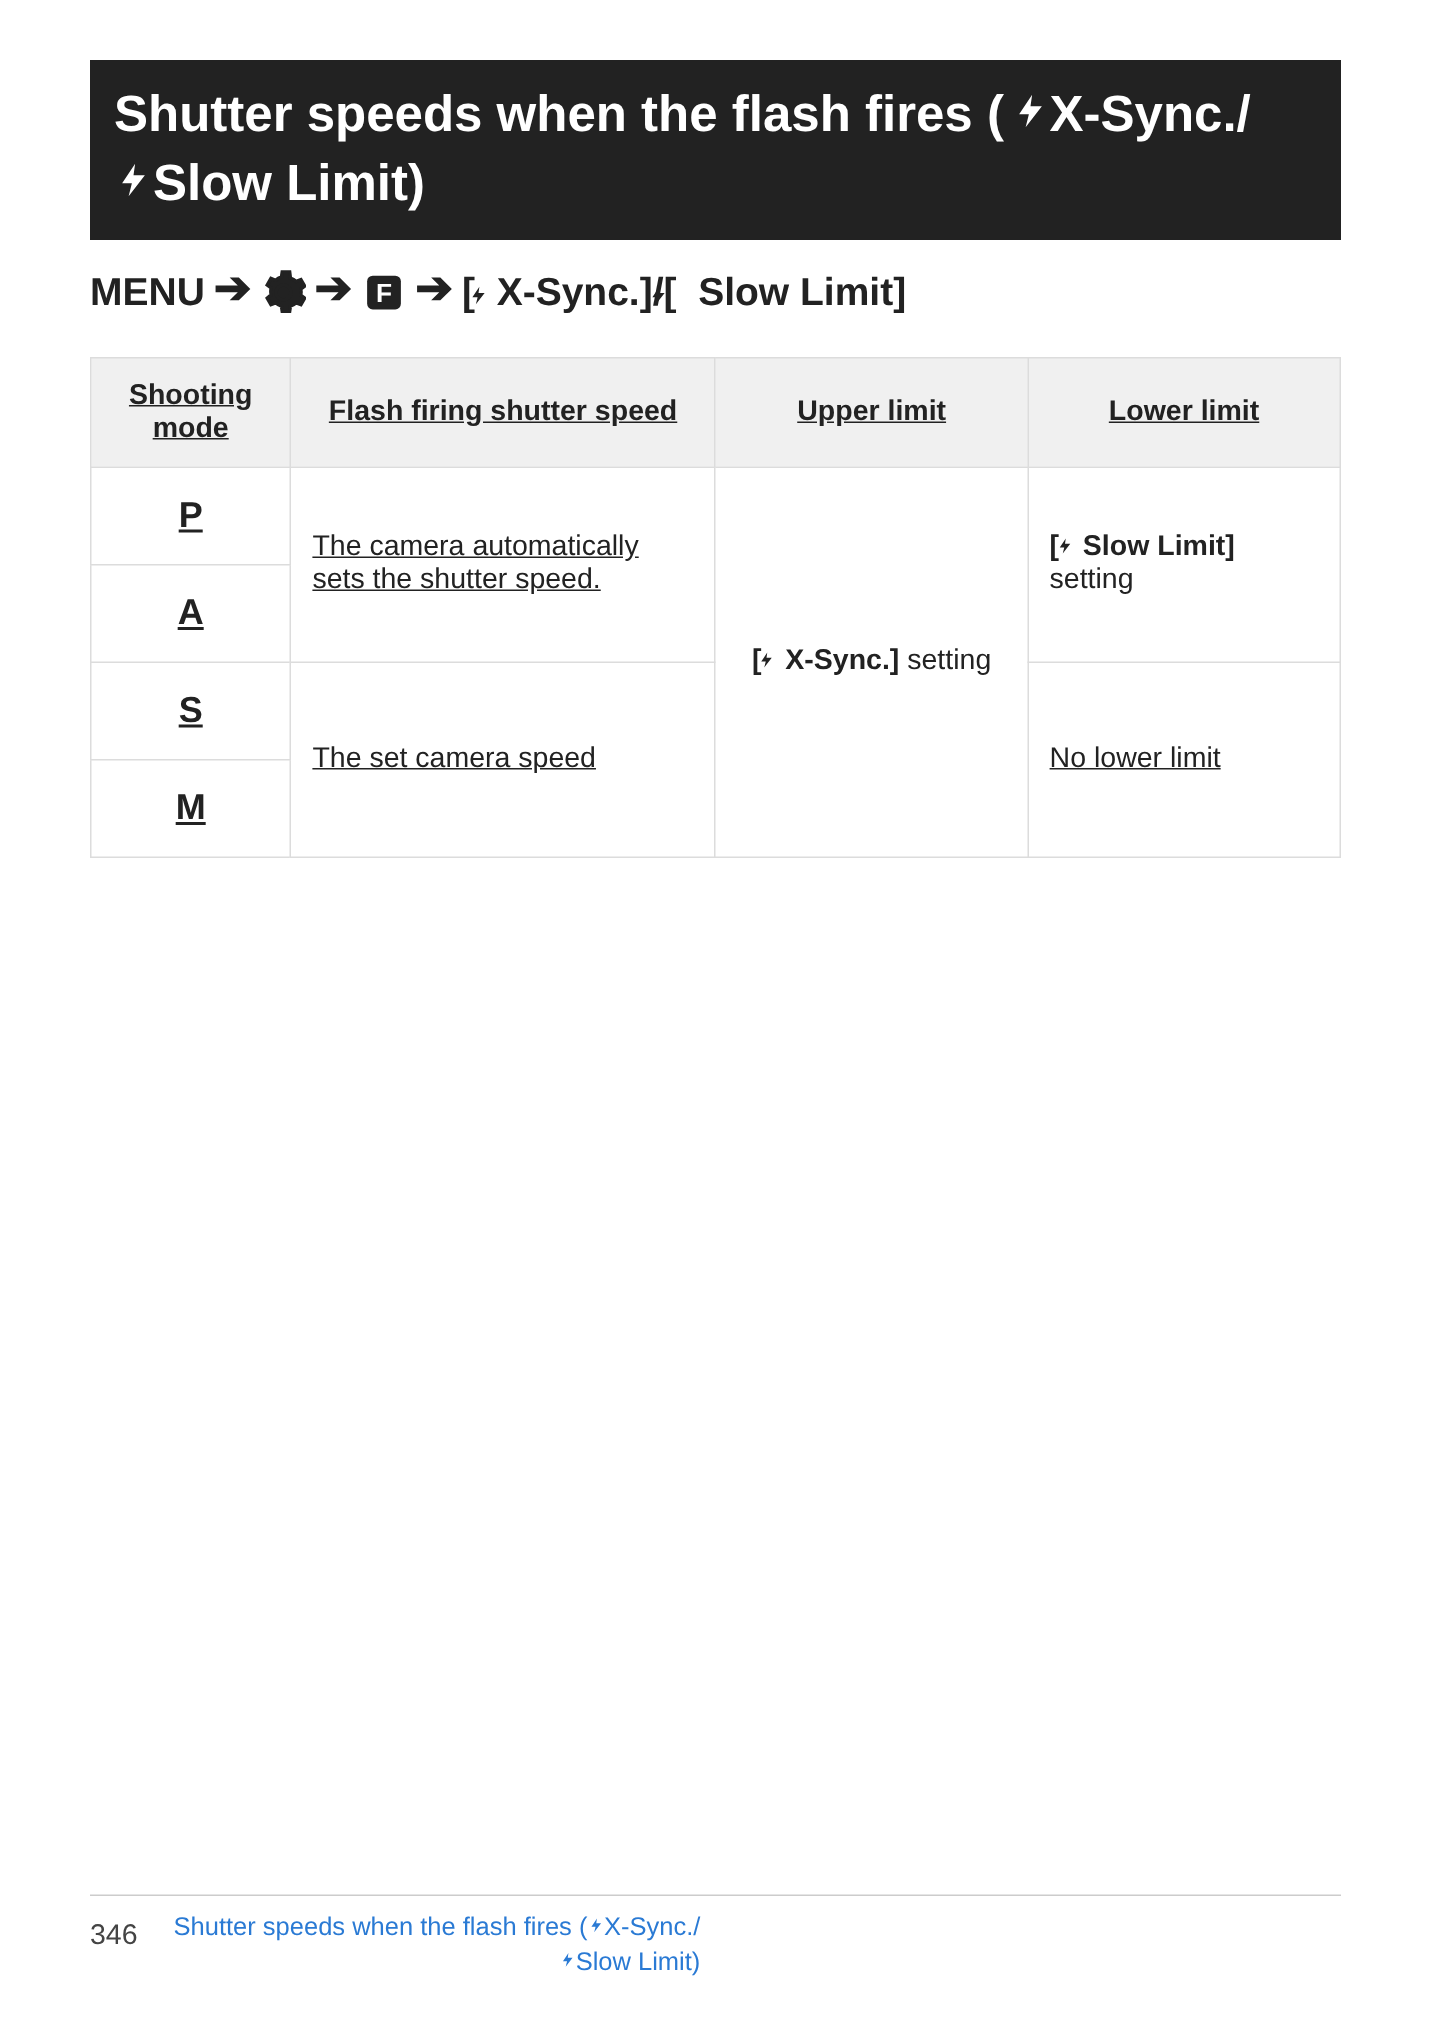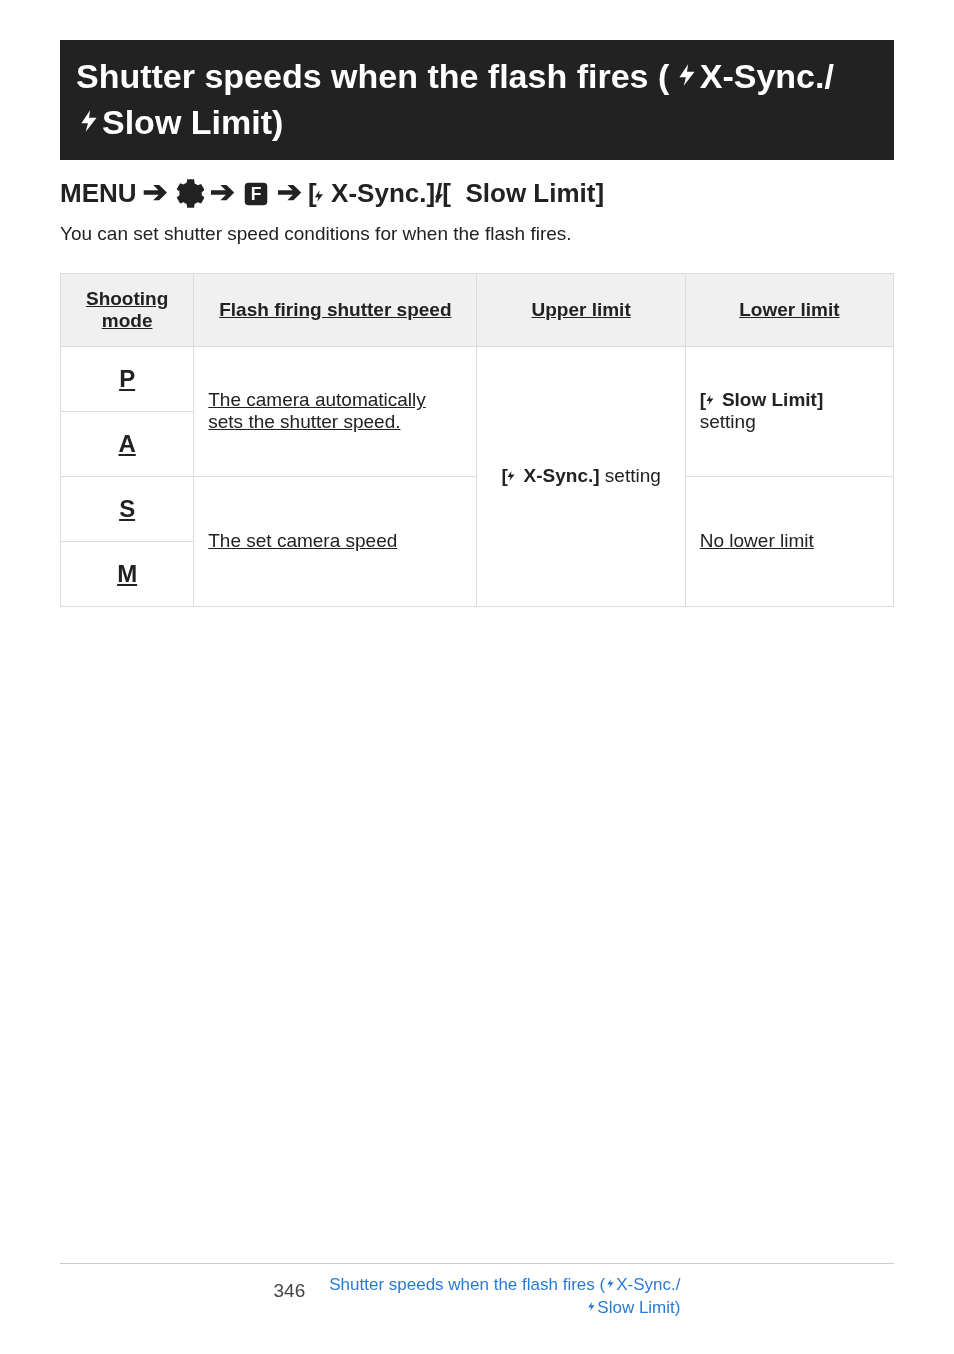--- a/index.html
+++ b/index.html
@@ -11,21 +11,21 @@
   .menu-line { margin-top: 14px; font-size: 26px; font-weight:700; display:flex; align-items:flex-end; flex-wrap:wrap; gap: 6px 6px;}
   .menu-line .icon { display:inline-flex; align-items:center; }
   .menu-line .arrow { font-size: 30px; font-weight:700; }
   .desc { margin-top: 14px; font-size: 19px; font-weight:400; }
   table.tbl { width:100%; border-collapse:collapse; margin-top:28px; font-size:19px;text-decoration:underline; }
   table.tbl th { background:#f0f0f0; font-weight:700; text-align:center; padding:14px 10px; border:1px solid #dcdcdc; }
   table.tbl td { border:1px solid #dcdcdc; padding:18px 14px; vertical-align:middle; }
   table.tbl td.mode { text-align:center; font-size:24px; font-weight:700; }
   .footer { position:absolute; left:60px; right:60px; bottom:34px; }
   .footer-divider { border-top:1px solid #ccc; }
-  .footer-row { display:flex; align-items:flex-start; justify-content:center; margin-top:10px; }
+  .footer-row { display:flex; align-items:flex-start; justify-content:flex-start; margin-top:10px; }
   .footer-pagenum { font-size:19px; color:#444; padding-right:24px; padding-top:6px;}
   .footer-link { color:#2a7ad4; font-size:17px; text-align:right; line-height:1.35; max-width:430px;}
   .footer-link a { color:#2a7ad4; text-decoration:none; }
 </style>
 </head>
 <body>
 
 <div class="page">
 
   <div class="title-bar">
@@ -59,21 +59,20 @@
       <span>[&nbsp;&nbsp;X-Sync.]/[&nbsp;&nbsp;Slow Limit]</span>
       <span style="position:absolute; left:4px; top:3px;"><svg width="14" height="18" viewBox="0 0 24 24">
             <path fill="#222" d="M13 2 L5 14 H11 L9 22 L19 9 H12 Z"></path>
           </svg></span>
       <span style="position:absolute; left:124px; top:3px;"><svg width="14" height="18" viewBox="0 0 24 24">
             <path fill="#222" d="M13 2 L5 14 H11 L9 22 L19 9 H12 Z"></path>
           </svg></span>
     </span>
   </div>
 
-  <p class="desc">You can set shutter speed conditions for when the flash fires.</p>
 
   <table class="tbl">
     <thead>
       <tr>
         <th style="width:16%;">Shooting mode</th>
         <th style="width:34%;">Flash firing shutter speed</th>
         <th style="width:25%;">Upper limit</th>
         <th style="width:25%;">Lower limit</th>
       </tr>
     </thead>

